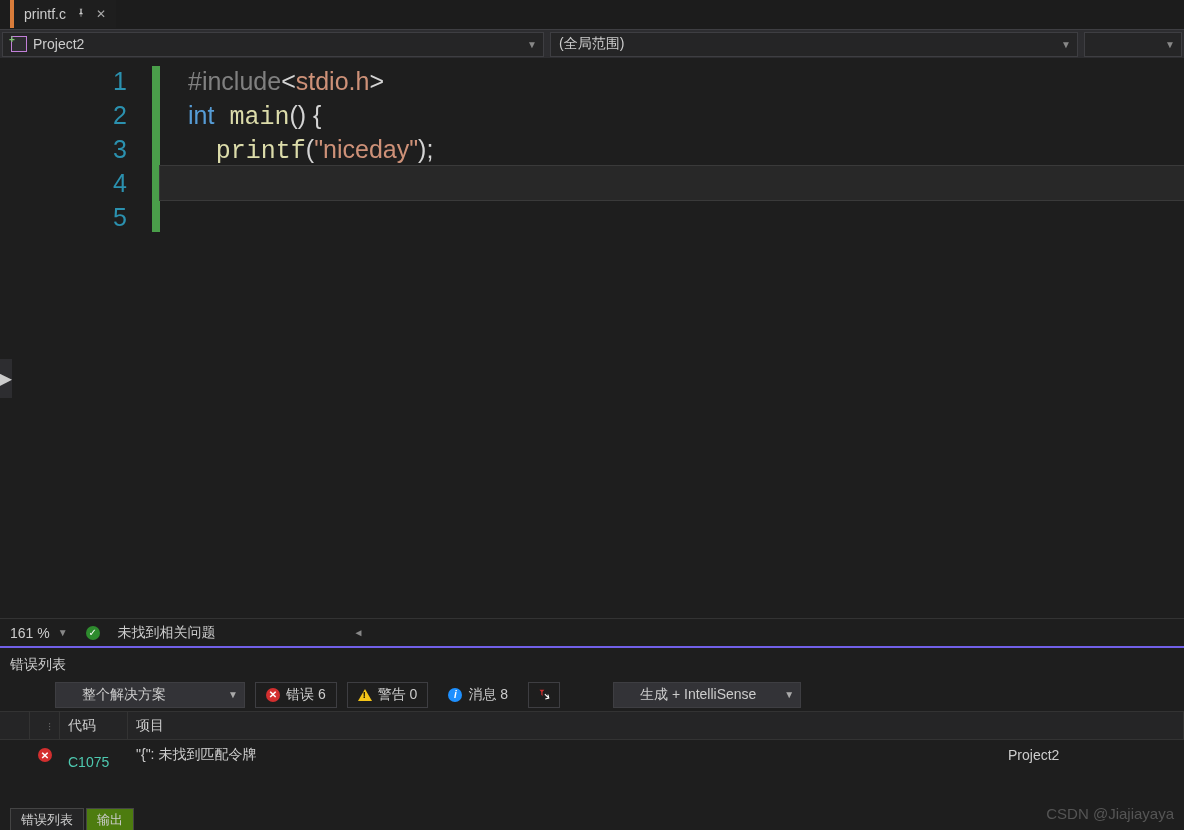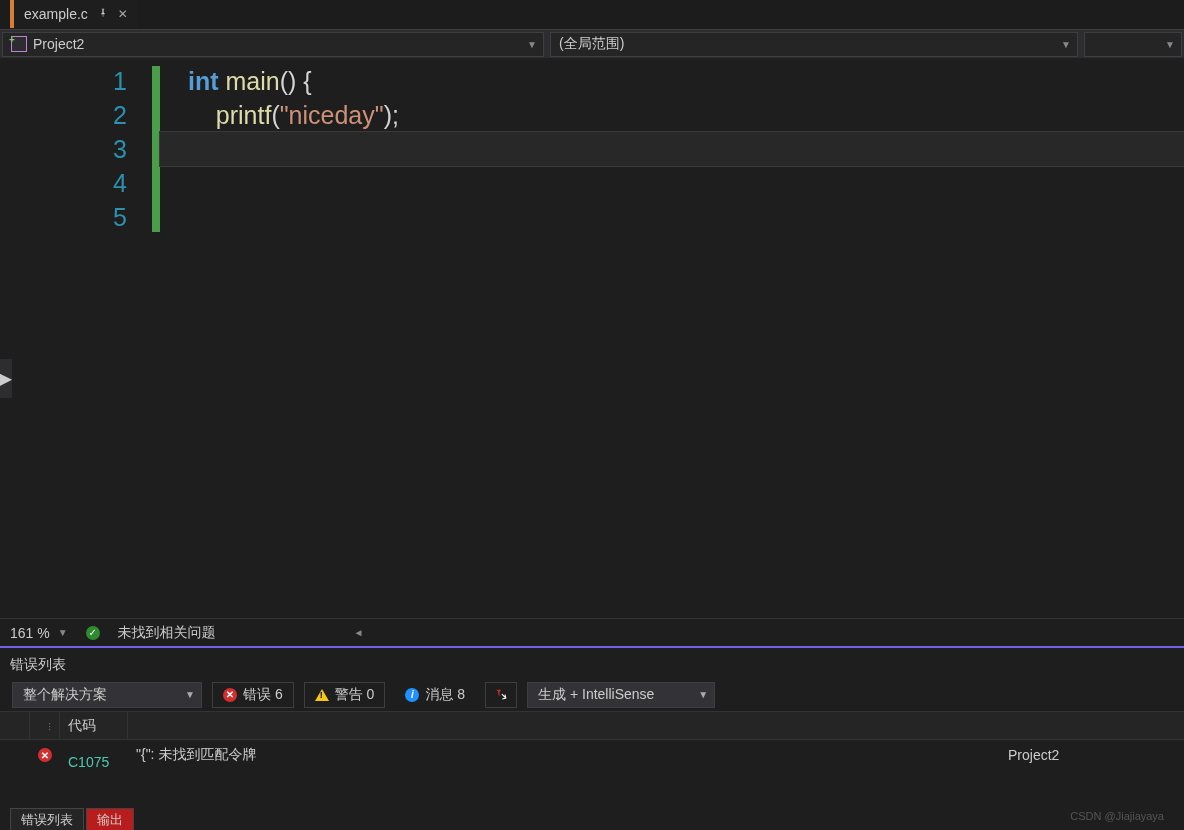--- a/index.html
+++ b/index.html
@@ -24,43 +24,43 @@
 
 .editor-wrap { display:flex; height:560px; }
 .side-handle { width:12px; background:#1e1e1e; display:flex; align-items:center; justify-content:center; }
 .side-handle-inner{background:#2d2d30;padding:10px 1px;margin-top:80px;}
 .gutter { width:140px; background:#1e1e1e; text-align:right; padding-right:25px; font-family:Consolas,monospace; font-size:25px; color:#2b91af; padding-top:6px; line-height:34px;}
 .change-bar { width:8px; background:#1e1e1e; }
 .change-bar-inner { background:#4a9e4a; width:8px; margin-top:8px; }
 .code { flex:1; font-family:Consolas,monospace; font-size:25px; color:#d4d4d4; padding-top:6px; line-height:34px; position:relative;}
 .code .line { padding-left:28px; white-space:pre; height:34px;}
 .current-line { background:#282828; outline:1px solid #3a3a3a;}
-.kw-type { color:#569cd6;font-weight:bold; }
+.kw-type { color:#569cd6; }
 .kw-ret { color:#c586c0; }
-.fn { color:#dcdcaa; }
+.fn { color:#dcdcaa;font-family:Liberation Mono, monospace; }
 .str { color:#ce9178; }
 .num { color:#b5cea8; }
 .angle { color:#d4d4d4;}
 .hdr { color:#ce9178;}
 .pp-gray{color:#808080;}
 
 
 .editor-status { height:28px; background:#1e1e1e; border-top:1px solid #333; display:flex; align-items:center; gap:18px; padding:0 10px; font-size:14px; }
 .zoom-box { display:flex; align-items:center; gap:8px; }
 .green-check { width:14px; height:14px; border-radius:50%; background:#2e8b2e; display:inline-flex; align-items:center; justify-content:center; color:#fff; font-size:10px;}
 .hscroll-thumb { margin-left:auto; width:14px; display:flex; align-items:center; color:#888;}
 .hscroll-thumb::before{content:"◄";font-size:10px;}
 
 
 .divider { height:6px; background:#1e1e1e; border-top:2px solid #7160e8; }
 
 
 .panel-title-bar { height:26px; background:#1e1e1e; padding:4px 10px; font-size:14px; }
 .panel-toolbar { height:34px; background:#1e1e1e; display:flex; align-items:center; gap:10px; padding:4px 12px; border-bottom:1px solid #333;}
-.sel { height:26px; background:#333337; border:1px solid #3e3e42; padding:0 26px 0 10px; display:flex; align-items:center; font-size:14px; position:relative;}
+.sel { height:26px; background:#333337; border:1px solid #3e3e42; padding:0 26px 0 26px; display:flex; align-items:center; font-size:14px; position:relative;margin-left:43px;}
 .sel .arrow{position:absolute;right:6px;font-size:10px;color:#aaa;}
 .pill { height:26px; border:1px solid #3e3e42; display:flex; align-items:center; gap:6px; padding:0 10px; font-size:14px; }
 .err-icon{width:14px;height:14px;border-radius:50%;background:#d32f2f;display:inline-flex;align-items:center;justify-content:center;color:#fff;font-size:10px;font-weight:bold;}
 .warn-icon{width:0;height:0;border-left:7px solid transparent;border-right:7px solid transparent;border-bottom:12px solid #f5c518;position:relative;}
 .warn-icon::after{content:"!";position:absolute;left:-2px;top:1px;font-size:9px;color:#000;font-weight:bold;}
 .info-icon{width:14px;height:14px;border-radius:50%;background:#1e90ff;display:inline-flex;align-items:center;justify-content:center;color:#fff;font-size:10px;font-weight:bold;font-style:italic;}
 .filter-icon{height:26px;border:1px solid #3e3e42;padding:0 8px;display:flex;align-items:center;}
 .filter-icon svg{width:14px;height:14px;}
 
 
@@ -70,30 +70,30 @@
 .grid-row .cell{padding:0 8px; display:flex; align-items:center;}
 .c-icon{width:30px;justify-content:center;}
 .c-grip{width:30px;}
 .c-code{width:68px;}
 .c-desc{width:872px;}
 .c-proj{flex:1;}
 .err-code-link{color:#4ec9b0;margin-top:14px;}
 
 
 .bottom-tabs{position:absolute;bottom:0;left:0;height:22px;display:flex;gap:2px;padding-left:10px;font-size:13px;}
-.bottom-tabs .btab{padding:2px 10px;background:#b91c1c;border-top:1px solid #444;border-left:1px solid #444;border-right:1px solid #444;}
+.bottom-tabs .btab{padding:2px 10px;background:#4d7c0f;border-top:1px solid #444;border-left:1px solid #444;border-right:1px solid #444;}
 .bottom-tabs .btab.active{background:#252526;}
-.watermark{position:absolute;bottom:8px;right:20px;font-size:11px;color:#555;}
+.watermark{position:absolute;bottom:8px;right:10px;font-size:15px;color:#555;}
 </style>
 </head>
 <body>
 
 <div class="tab-bar">
   <div class="tab">
-    <span>example.c</span>
+    <span>printf.c</span>
     <span class="tab-pin">
       <svg viewBox="0 0 16 16">
           <path fill="#ccc" d="M9 2v5l2 2v1H5V9l2-2V2H6V1h4v1z"></path>
           <rect x="7.5" y="10" width="1" height="4" fill="#ccc"></rect>
         </svg>
     </span>
     <span class="tab-close">✕</span>
   </div>
 </div>
 
@@ -120,20 +120,21 @@
     <div>1</div>
     <div>2</div>
     <div>3</div>
     <div>4</div>
     <div>5</div>
   </div>
   <div class="change-bar">
     <div class="change-bar-inner" style="height:166px;"></div>
   </div>
   <div class="code">
+    <div class="line"><span class="pp-gray">#</span><span class="pp-gray">include</span><span class="angle">&lt;</span><span class="hdr">stdio.h</span><span class="angle">&gt;</span></div>
     <div class="line"><span class="kw-type">int</span><span class="fn"> main</span><span>() {</span></div>
     <div class="line">    <span class="fn">printf</span><span>(</span><span class="str">"niceday"</span><span>);</span></div>
     <div class="line current-line"></div>
   </div>
 </div>
 
 <div class="editor-status">
   <div class="zoom-box">
     <span>161 %</span>
     <span style="font-size:10px;color:#888;">▼</span>
@@ -174,20 +175,21 @@
   <div class="sel" style="width:188px;">
     <span>生成 + IntelliSense</span>
     <span class="arrow">▼</span>
   </div>
 </div>
 
 <div class="grid-header">
   <div class="cell c-icon"></div>
   <div class="cell c-grip" style="justify-content:flex-end;color:#666;font-size:10px;">⁝</div>
   <div class="cell c-code">代码</div>
+  <div class="cell c-proj">项目</div>
 </div>
 
 <div class="grid-row">
   <div class="cell c-icon"></div>
   <div class="cell c-grip">
       <span class="err-icon">✕</span>
     </div>
   <div class="cell c-code">
       <span class="err-code-link">C1075</span>
     </div>

